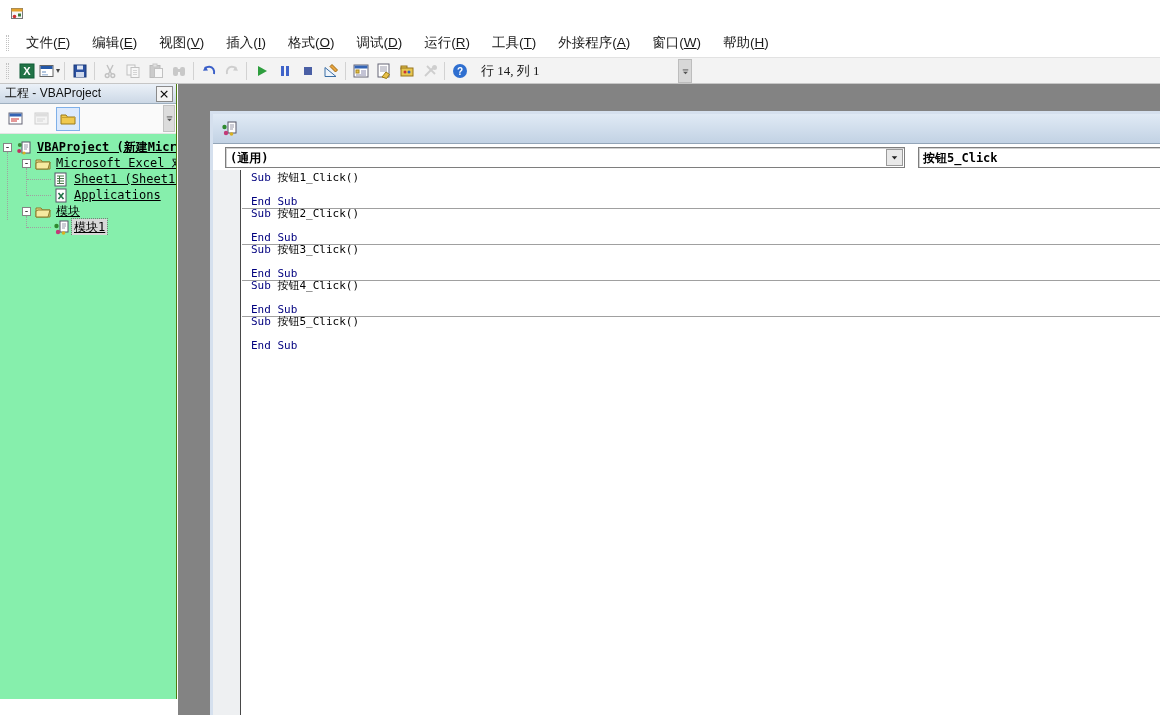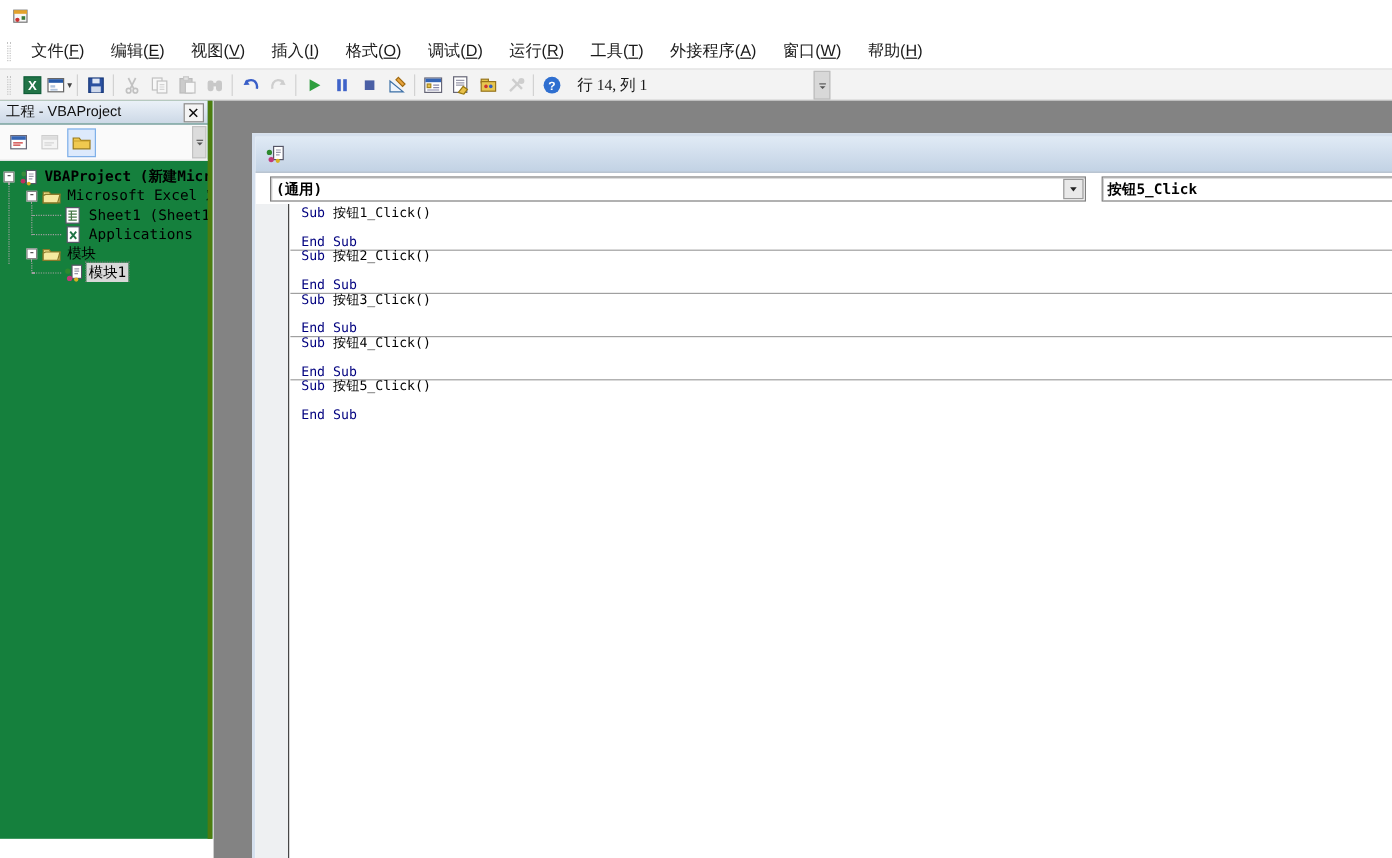--- a/index.html
+++ b/index.html
@@ -21,41 +21,41 @@
   .tb-btn.disabled { opacity:.4; filter:grayscale(1); }
   .tb-caret { font-size:8px; color:#444; margin-left:1px; }
   .tb-sep { width:1px; height:18px; background:#d2d2d2; margin:0 3px; flex:none; }
   .tb-status { margin-left:10px; font-size:13px; color:#1a1a1a; white-space:nowrap;font-family:Liberation Serif, serif; }
   .tb-overflow { position:absolute; left:678px; top:1px; width:14px; height:24px; background:#d8d8d8;
                  border:1px solid #bdbdbd; display:flex; align-items:center; justify-content:center; }
 
   
   .main { position:absolute; top:84px; left:0; right:0; bottom:0; }
 
-  .project-panel { position:absolute; left:0; top:0; width:177px; bottom:16px; background:#15803d;
-                   border-right:4px solid #4d7c0f; }
+  .project-panel { position:absolute; left:0; top:0; width:177px; bottom:16px; background:#86efac;
+                   border-right:1px solid #4d7c0f; }
   .pp-header { height:20px; background:linear-gradient(#ebf1f8,#ccd8e6); border-bottom:1px solid #9fb0c0;
                display:flex; align-items:center; font-size:12px; color:#111; padding-left:5px; position:relative; }
   .pp-close { position:absolute; right:3px; top:2px; width:17px; height:16px; background:#f4f4f4;
               border:1px solid #8a8a8a; display:flex; align-items:center; justify-content:center; }
   .pp-toolbar { height:30px; display:flex; align-items:center; padding-left:4px; background:#fafafa;
                 border-bottom:1px solid #e4e4e4; position:relative; }
   .pp-btn { width:24px; height:24px; display:flex; align-items:center; justify-content:center; margin-right:2px; }
   .pp-btn.disabled { opacity:.45; filter:grayscale(.9); }
   .pp-btn.active { border:1px solid #7fb0e8; background:#ddeafc; }
   .pp-overflow { position:absolute; right:1px; top:1px; width:12px; height:27px; background:#dcdcdc;
                  border:1px solid #c2c2c2; display:flex; align-items:center; justify-content:center; }
   .pp-tree { position:relative; padding-top:5px; font-family:"DejaVu Sans Mono", monospace; font-size:12px;
              white-space:nowrap; overflow:hidden; }
   .tree-row { height:16px; display:flex; align-items:center; position:relative; z-index:1; }
   .expander { width:9px; height:9px; border:1px solid #848484; background:#fff; color:#222;
               font-size:10px; line-height:6px; text-align:center; margin-right:4px; flex:none; }
   .t-stub { width:24px; height:1px; border-top:1px dotted #a0a0a0; margin-right:2px; flex:none; }
   .tree-icon { width:16px; height:15px; margin-right:3px; display:inline-flex; flex:none; }
-  .tree-label { padding:0 2px; }
+  .tree-label { padding:0 2px;text-decoration:underline; }
   .tree-label.bold { font-weight:bold; }
   .tree-label.selected { background:#d8d8d8; outline:1px dotted #7a7a7a; }
   .tree-vline { position:absolute; width:0; border-left:1px dotted #a0a0a0; z-index:0; }
 
   .mdi { position:absolute; left:178px; top:0; right:0; bottom:0; background:#838383; overflow:hidden; }
 
   .code-window { position:absolute; left:32px; top:27px; right:-6px; bottom:-8px; background:#fff;
                  border:3px solid #d5e0ee; }
   .cw-title { height:30px; background:linear-gradient(#e0eaf5,#c2d2e4); border-bottom:1px solid #93a5b8;
               display:flex; align-items:center; padding-left:8px; }

